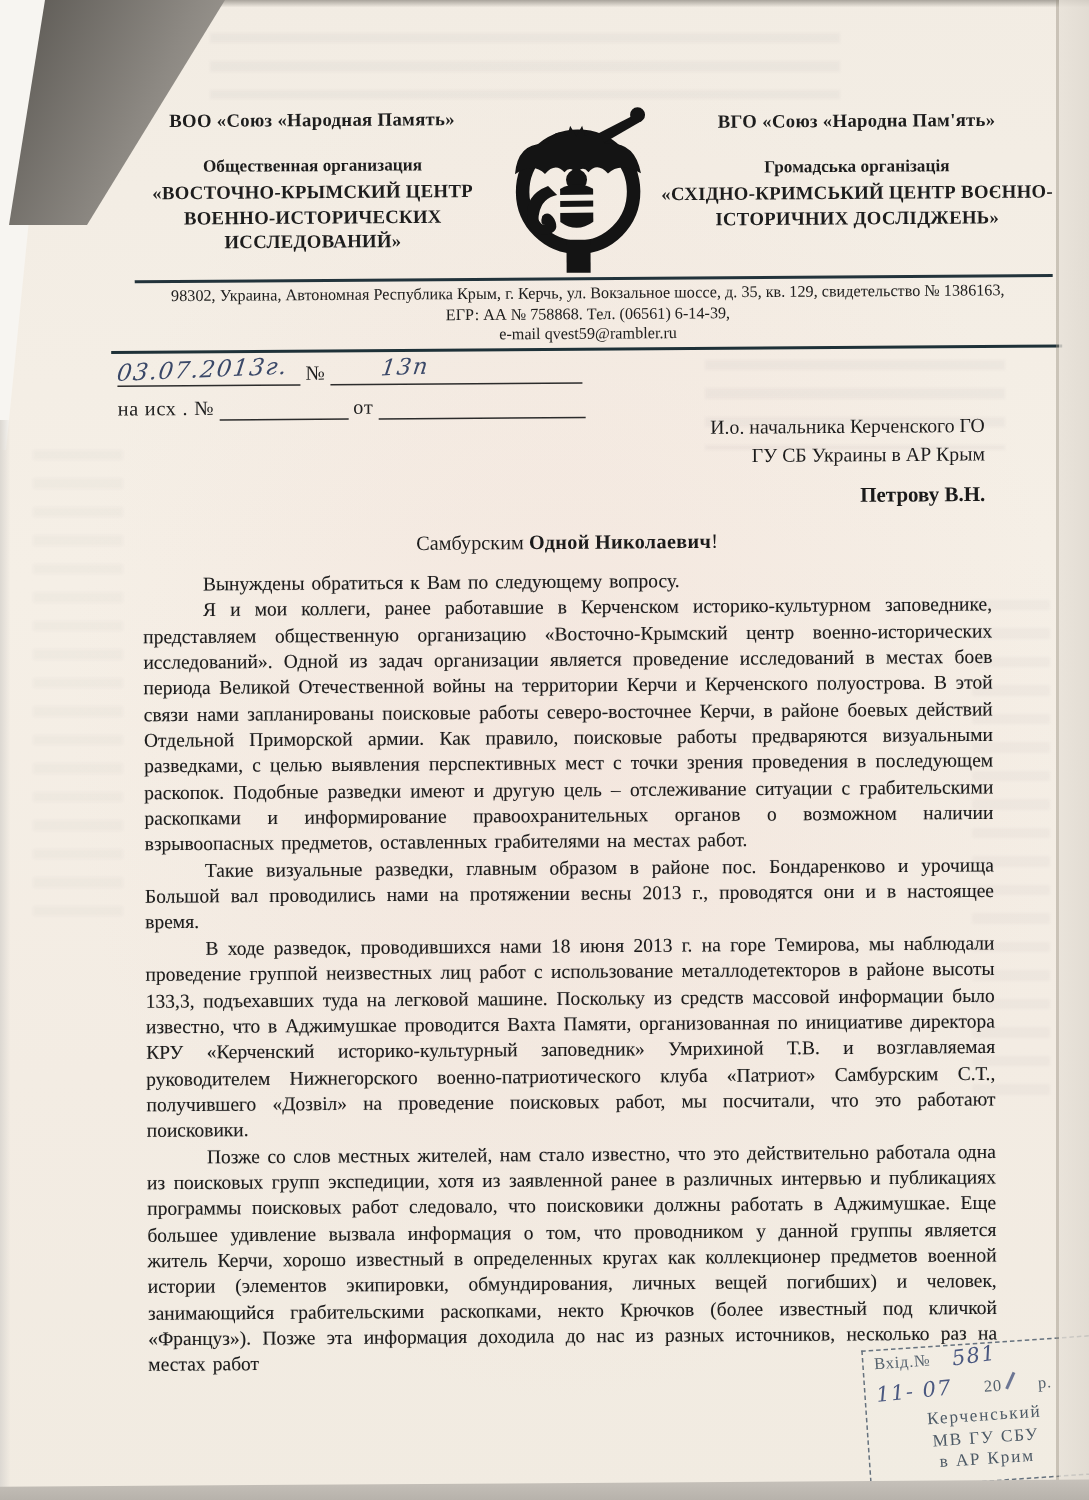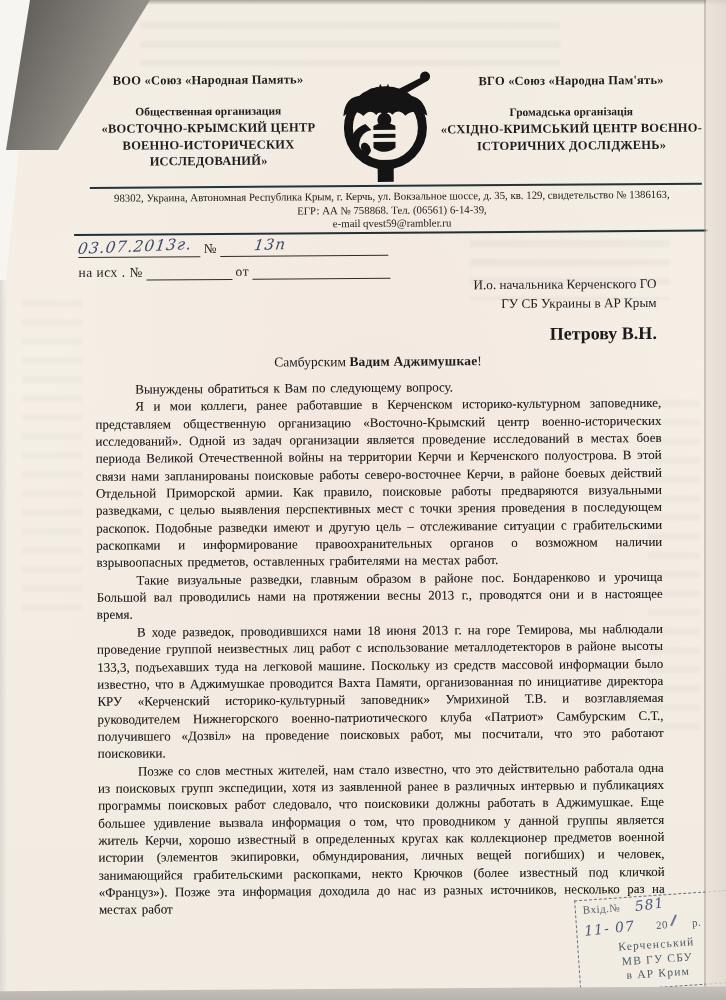--- a/index.html
+++ b/index.html
@@ -50,21 +50,21 @@
   .field{display:inline-block;border-bottom:1.4px solid #2c2c2c;height:15px;vertical-align:bottom;position:relative;}
   .w120{width:122px;} .w168{width:168px;} .w86{width:86px;} .w138{width:138px;}
   .hand{font-family:"DejaVu Serif",serif;font-style:italic;color:#3a4868;transform:skewX(-10deg) rotate(-2deg);display:inline-block;}
   .hand-date{position:absolute;left:0;bottom:1px;font-size:15.5px;letter-spacing:1px;white-space:nowrap;}
   .hand-num{position:absolute;left:34px;bottom:2px;font-size:15px;letter-spacing:1px;}
   .ref-line2{margin-top:7px;}
   .ref-line2 .lbl{letter-spacing:.5px;}
 
   
   .recipient{position:absolute;right:68px;top:276px;text-align:right;font-size:13.2px;line-height:19px;color:#1c1c1c;}
-  .addressee-name{position:absolute;right:68px;top:325px;font-weight:bold;font-size:18px;color:#1a1a1a;}
+  .addressee-name{position:absolute;right:68px;top:325px;font-weight:bold;font-size:14px;color:#1a1a1a;}
 
   
   .salutation{position:absolute;left:96px;top:354px;width:566px;text-align:center;font-size:13.5px;color:#1b1b1b;}
   .salutation b{letter-spacing:.2px;}
   .lettertext{position:absolute;left:96px;top:379px;width:566px;font-size:13px;line-height:17.35px;text-align:justify;color:#1c1c1c;text-shadow:0 0 .5px rgba(30,30,30,.35);}
   .lettertext p{margin:0;text-indent:40px;word-spacing:1.5px;}
 
   
   .stamp{position:absolute;left:574px;top:897px;width:142px;padding:3px 6px 6px 7px;border:1.6px dashed #66727e;
     transform:rotate(-3.5deg);color:#55626e;font-size:11px;background:rgba(255,255,255,.06);}
@@ -148,21 +148,21 @@
       </div>
     </div>
 
     <div class="recipient">
       <div>И.о. начальника Керченского ГО</div>
       <div>ГУ СБ Украины в АР Крым</div>
     </div>
     <div class="addressee-name">Петрову В.Н.</div>
 
     <div class="salutation">
-      <span>Самбурским </span><b>Вадим Аджимушкае</b><span>!</span>
+      <span>Самбурским </span><b>Одной Николаевич</b><span>!</span>
     </div>
 
     <div class="lettertext">
       <p>Вынуждены обратиться к Вам по следующему вопросу.</p>
       <p>Я и мои коллеги, ранее работавшие в Керченском историко-культурном заповеднике, представляем общественную организацию «Восточно-Крымский центр военно-исторических исследований». Одной из задач организации является проведение исследований в местах боев периода Великой Отечественной войны на территории Керчи и Керченского полуострова. В этой связи нами запланированы поисковые работы северо-восточнее Керчи, в районе боевых действий Отдельной Приморской армии. Как правило, поисковые работы предваряются визуальными разведками, с целью выявления перспективных мест с точки зрения проведения в последующем раскопок. Подобные разведки имеют и другую цель – отслеживание ситуации с грабительскими раскопками и информирование правоохранительных органов о возможном наличии взрывоопасных предметов, оставленных грабителями на местах работ.</p>
       <p>Такие визуальные разведки, главным образом в районе пос. Бондаренково и урочища Большой вал проводились нами на протяжении весны 2013 г., проводятся они и в настоящее время.</p>
       <p>В ходе разведок, проводившихся нами 18 июня 2013 г. на горе Темирова, мы наблюдали проведение группой неизвестных лиц работ с использование металлодетекторов в районе высоты 133,3, подъехавших туда на легковой машине. Поскольку из средств массовой информации было известно, что в Аджимушкае проводится Вахта Памяти, организованная по инициативе директора КРУ «Керченский историко-культурный заповедник» Умрихиной Т.В. и возглавляемая руководителем Нижнегорского военно-патриотического клуба «Патриот» Самбурским С.Т., получившего «Дозвіл» на проведение поисковых работ, мы посчитали, что это работают поисковики.</p>
       <p>Позже со слов местных жителей, нам стало известно, что это действительно работала одна из поисковых групп экспедиции, хотя из заявленной ранее в различных интервью и публикациях программы поисковых работ следовало, что поисковики должны работать в Аджимушкае. Еще большее удивление вызвала информация о том, что проводником у данной группы является житель Керчи, хорошо известный в определенных кругах как коллекционер предметов военной истории (элементов экипировки, обмундирования, личных вещей погибших) и человек, занимающийся грабительскими раскопками, некто Крючков (более известный под кличкой «Француз»). Позже эта информация доходила до нас из разных источников, несколько раз на местах работ</p>
     </div>
 

